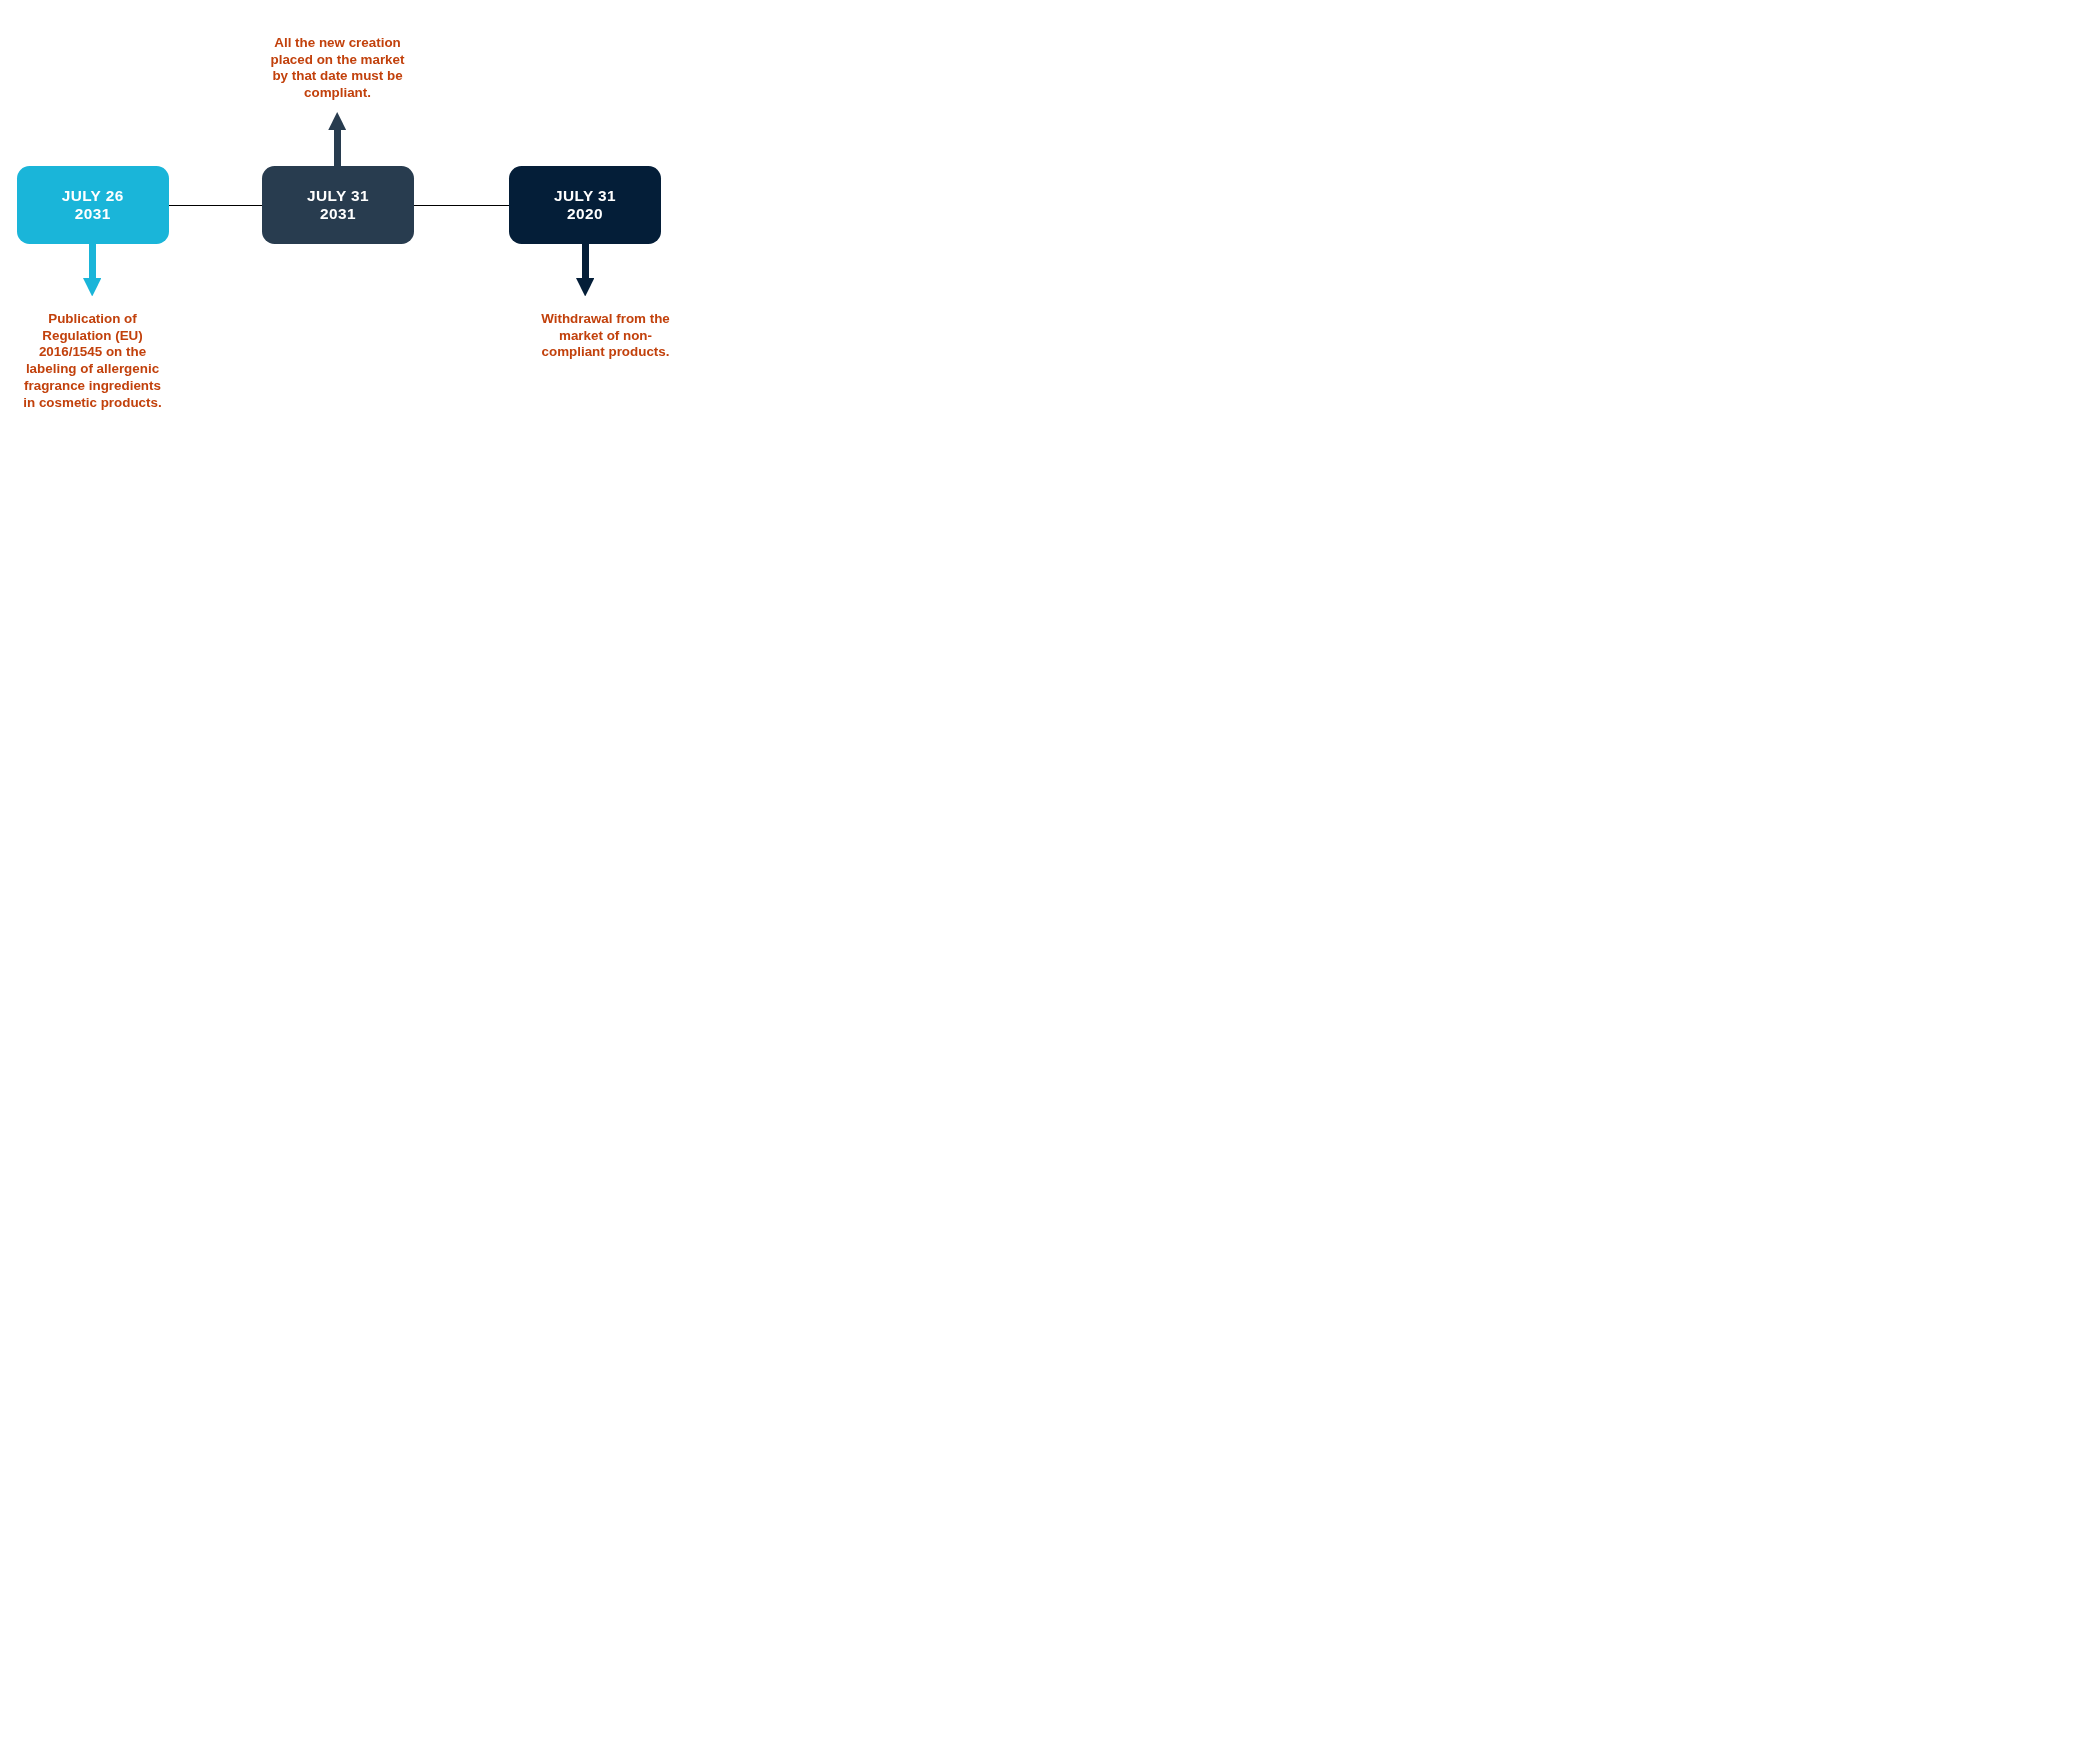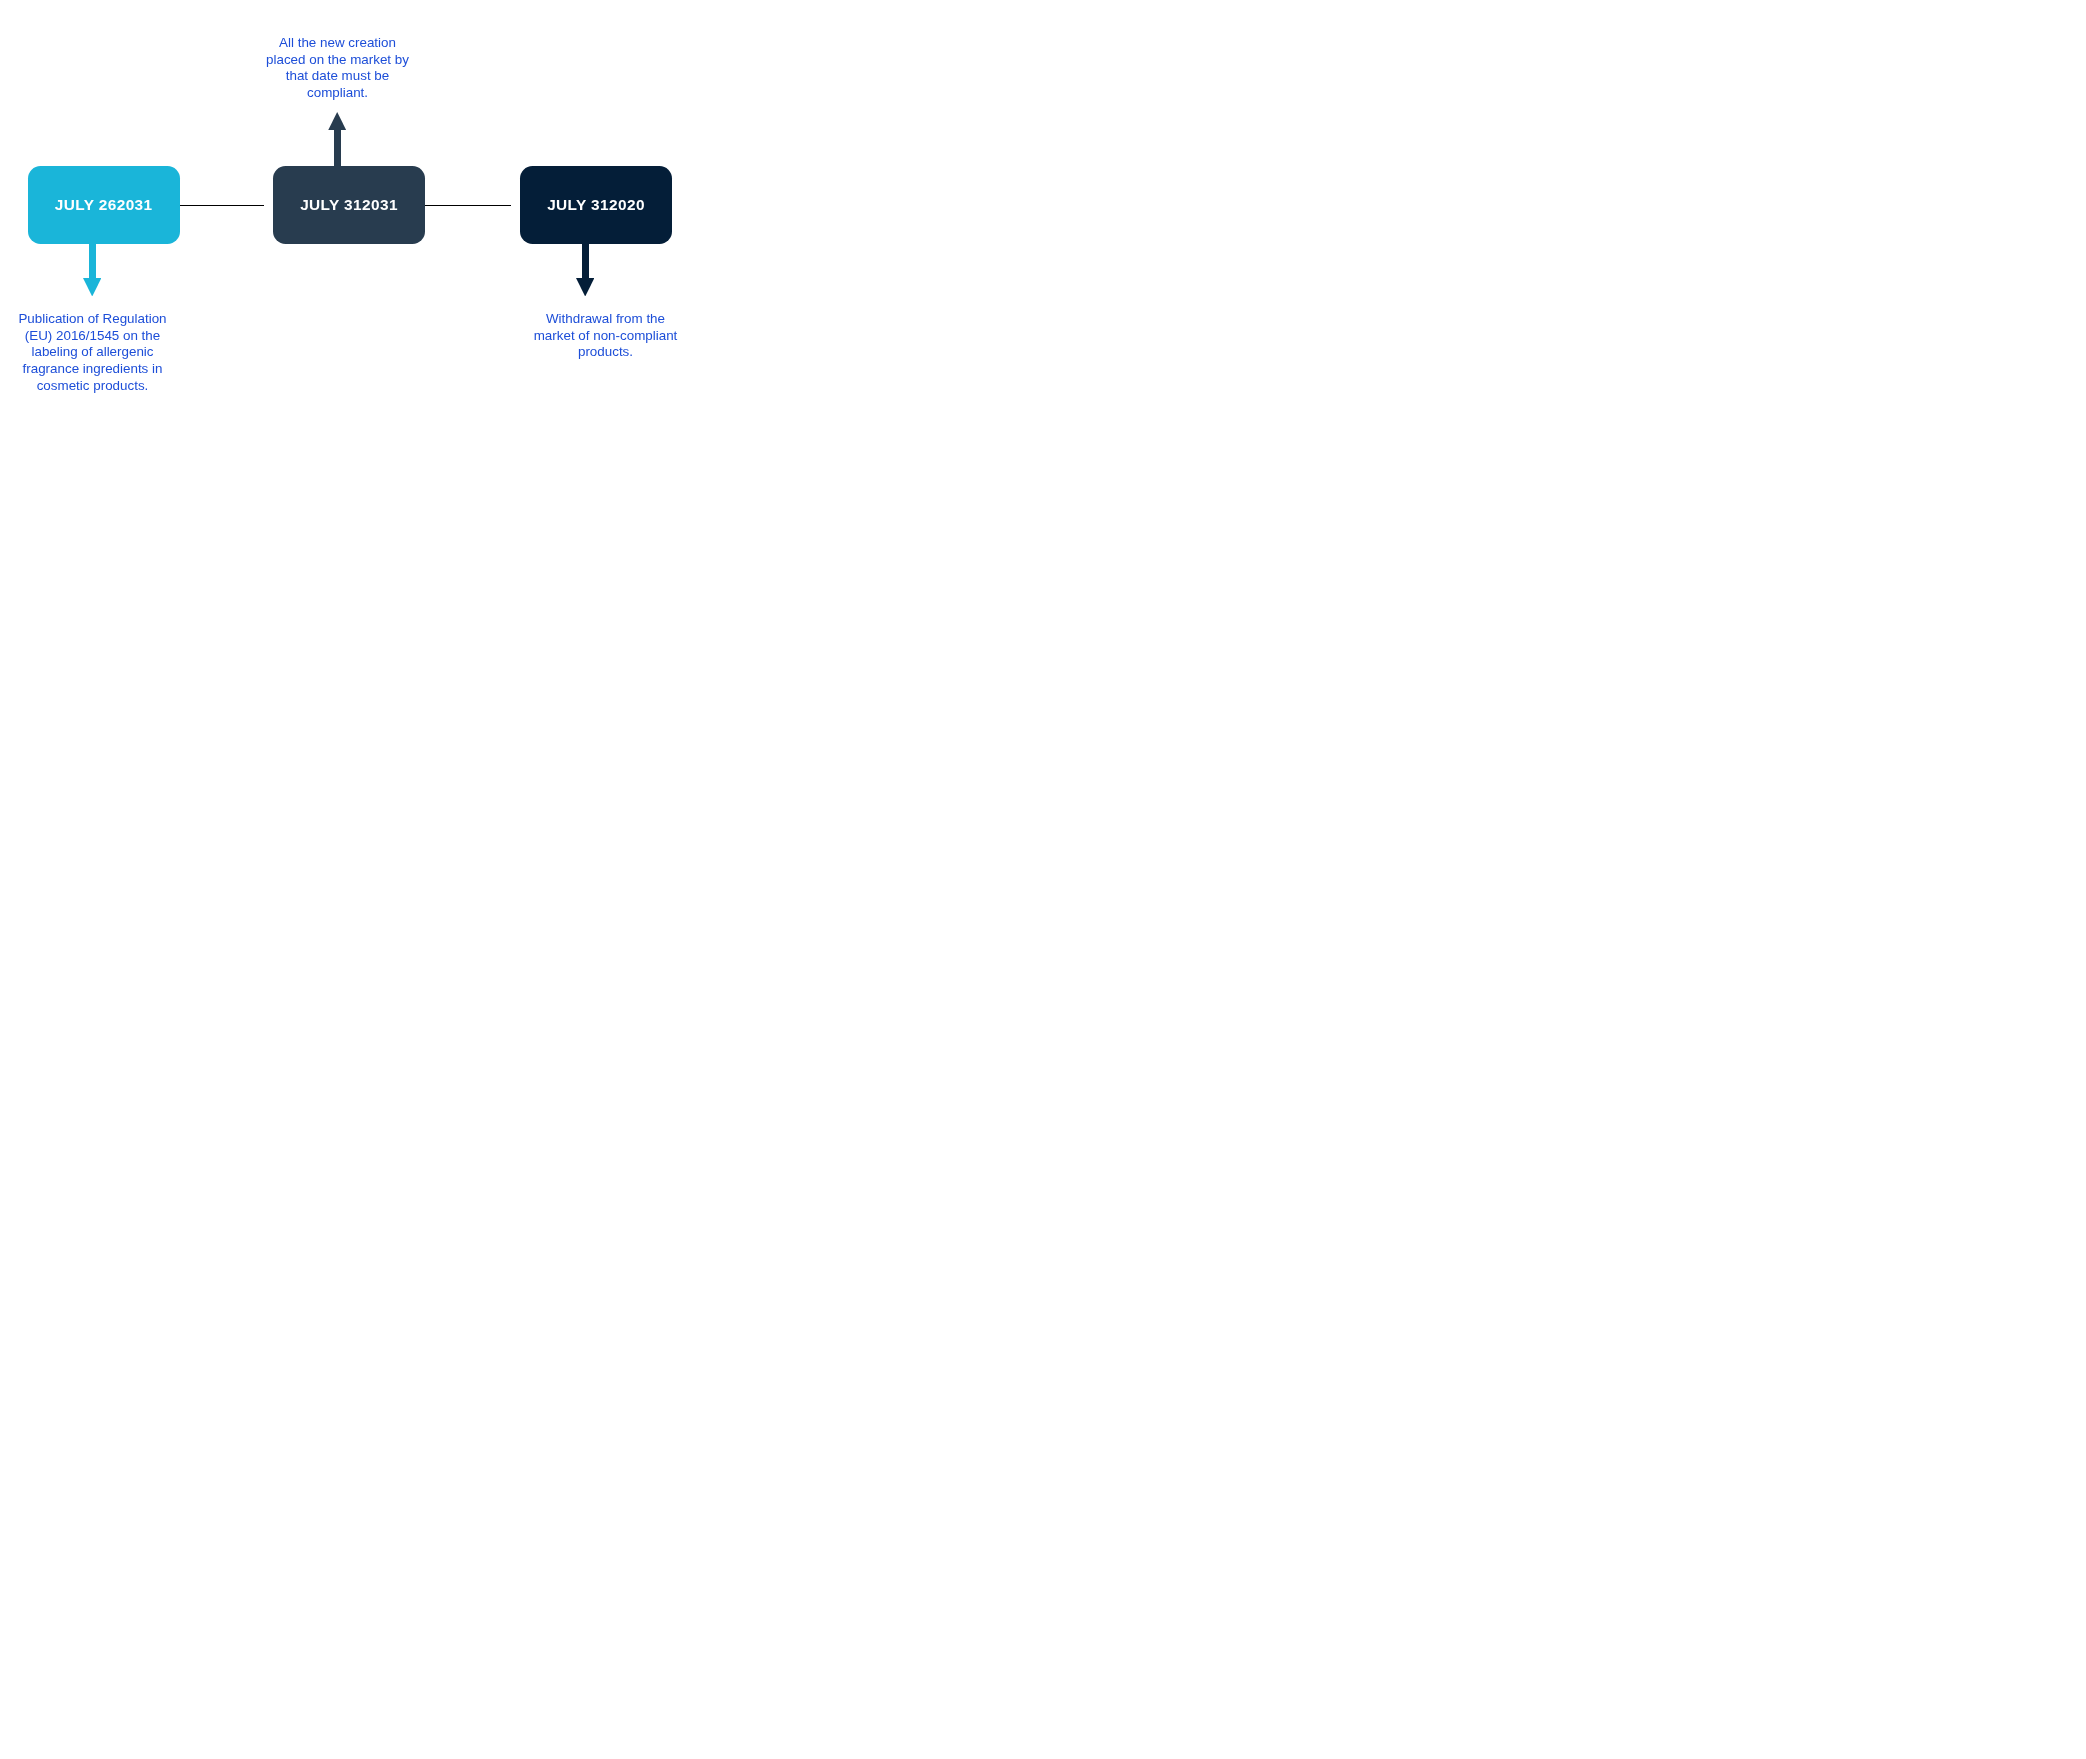--- a/index.html
+++ b/index.html
@@ -25,24 +25,24 @@
   .connector.c1 { left: 167px; width: 97px; }
   .connector.c2 { left: 412px; width: 99px; }
 
   .date-box {
     position: absolute;
     top: 166px;
     width: 152px;
     height: 78px;
     border-radius: 12.5px;
     display: flex;
+    flex-direction: column;
     align-items: center;
     justify-content: center;
     z-index: 2;
-    margin-left: 11px;
   }
   .date-box.b1 { left: 16.7px; }
   .date-box.b2 { left: 262px; }
   .date-box.b3 { left: 509px; }
 
   .date-line {
     color: #ffffff;
     font-weight: bold;
     font-size: 15.4px;
     line-height: 1.15;
@@ -72,23 +72,24 @@
   .head-2 { left: 328px; top: 112px; }
   .stem-2 { left: 334px; top: 130px; height: 37px; }
   
   .stem-3 { left: 582px; top: 243px; height: 35px; }
   .head-3 { left: 576px; top: 278px; }
 
   .desc {
     position: absolute;
     font-size: 13.4px;
     line-height: 16.7px;
-    color: #1d4ed8;
+    color: #c2410c;
     text-align: center;
     z-index: 1;
+    font-weight: bold;
   }
   .desc-top   { left: 263px;  top: 35px;  width: 149px; }
   .desc-left  { left: 17px;   top: 311px; width: 151px; }
   .desc-right { left: 508px; top: 311px; width: 155px; margin-left: 20px; }
 </style>
 </head>
 <body>
 
 <div class="canvas">
 

